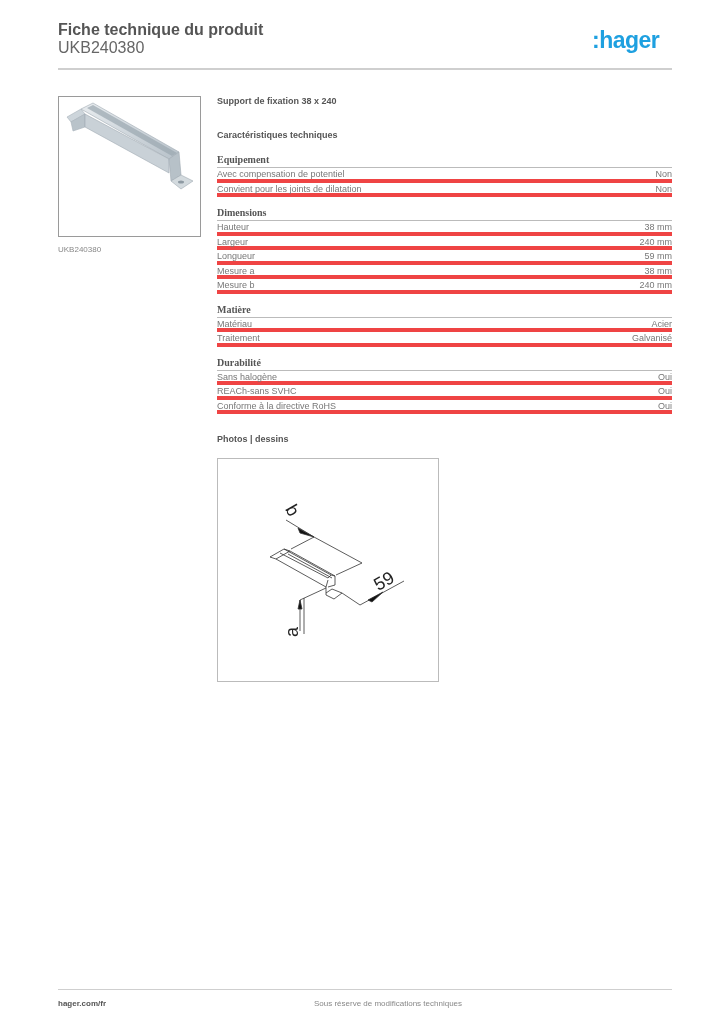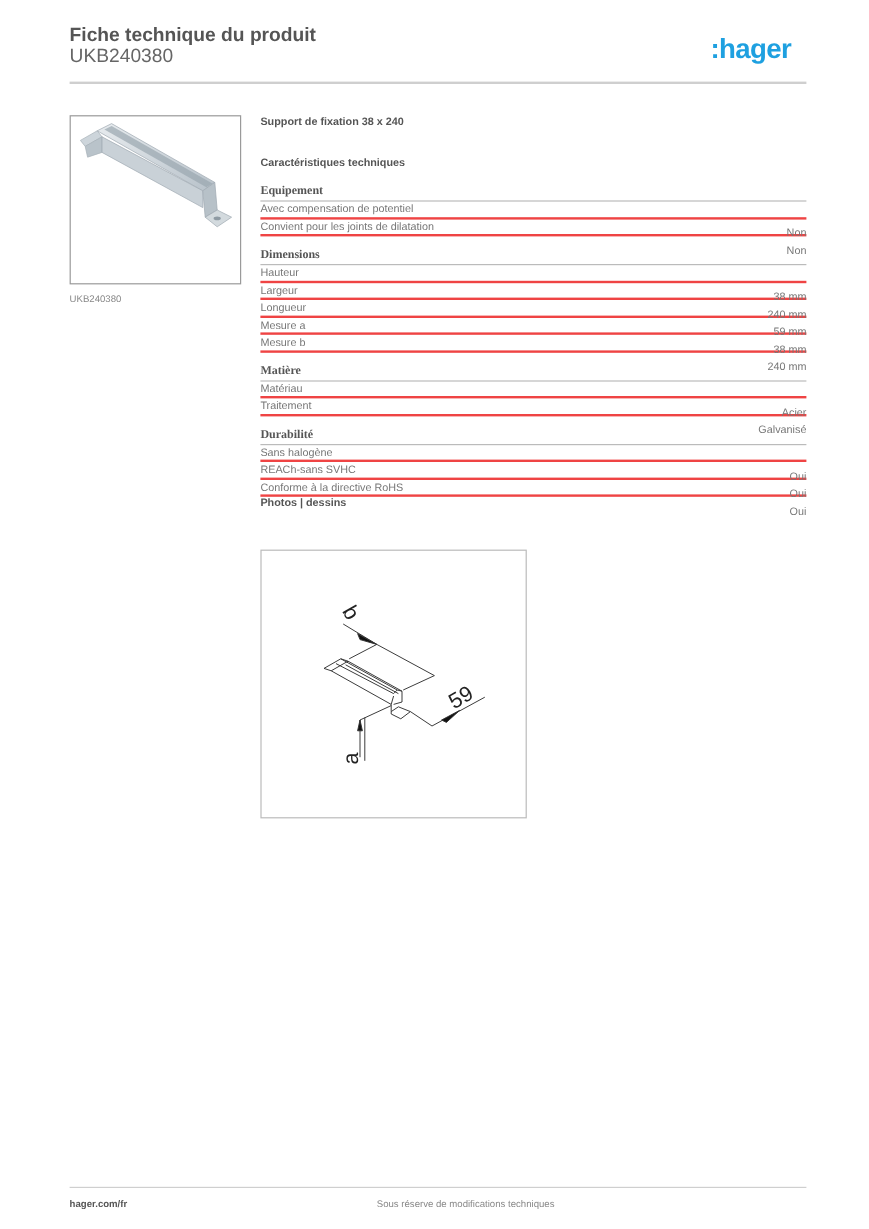--- a/index.html
+++ b/index.html
@@ -12,23 +12,23 @@
     .hdr-line { position: absolute; left: 58px; top: 68px; width: 614px; height: 2px; background: #cfcfcf; }
 
     .prod-img { position: absolute; left: 58px; top: 96px; width: 143px; height: 141px; border: 1px solid #9a9a9a; background: #fff; }
     .prod-cap { position: absolute; left: 58px; top: 245px; font-size: 8px; color: #888; }
 
     .right { position: absolute; left: 217px; top: 96px; width: 455px; }
     .prod-name { font-size: 9px; font-weight: bold; color: #555; height: 14px; line-height: 10px; }
     .tech-title { font-size: 9px; font-weight: bold; color: #555; margin-top: 20px; height: 14px; }
     .group { margin-top: 10px; }
     .group-title { font-size: 10px; font-weight: bold; color: #555; height: 14px; line-height: 12px; border-bottom: 1px solid #bbb; font-family: Liberation Serif, serif; }
-    .row { display: flex; justify-content: space-between; font-size: 9px; color: #777; height: 14.5px; line-height: 13px; border-bottom: 2px solid #ef4444; }
-    .row .val { text-align: right; margin-top: 20px; }
-    .photos-title { font-size: 9px; font-weight: bold; color: #555; height: 14px; }
+    .row { display: flex; justify-content: space-between; font-size: 9px; color: #777; height: 14.5px; line-height: 13px; border-bottom: 4px solid #ef4444; }
+    .row .val { text-align: right; }
+    .photos-title { font-size: 9px; font-weight: bold; color: #555; margin-top: 20px; height: 14px; }
 
     .drawing { position: absolute; left: 217px; top: 458px; width: 222px; height: 224px; border: 1px solid #bbb; background: #fff; }
 
     .foot-line { position: absolute; left: 58px; top: 989px; width: 614px; height: 1px; background: #cfcfcf; }
     .foot-left { position: absolute; left: 58px; top: 999px; font-size: 8px; font-weight: bold; color: #555; }
     .foot-center { position: absolute; left: 0; width: 724px; top: 999px; font-size: 8px; color: #888; text-align: center; margin-left: 26px; }
     .foot-right { position: absolute; right: 52px; top: 999px; font-size: 8px; font-weight: bold; color: #555; margin-top: 28px; }
   </style>
 </head>
 <body>

